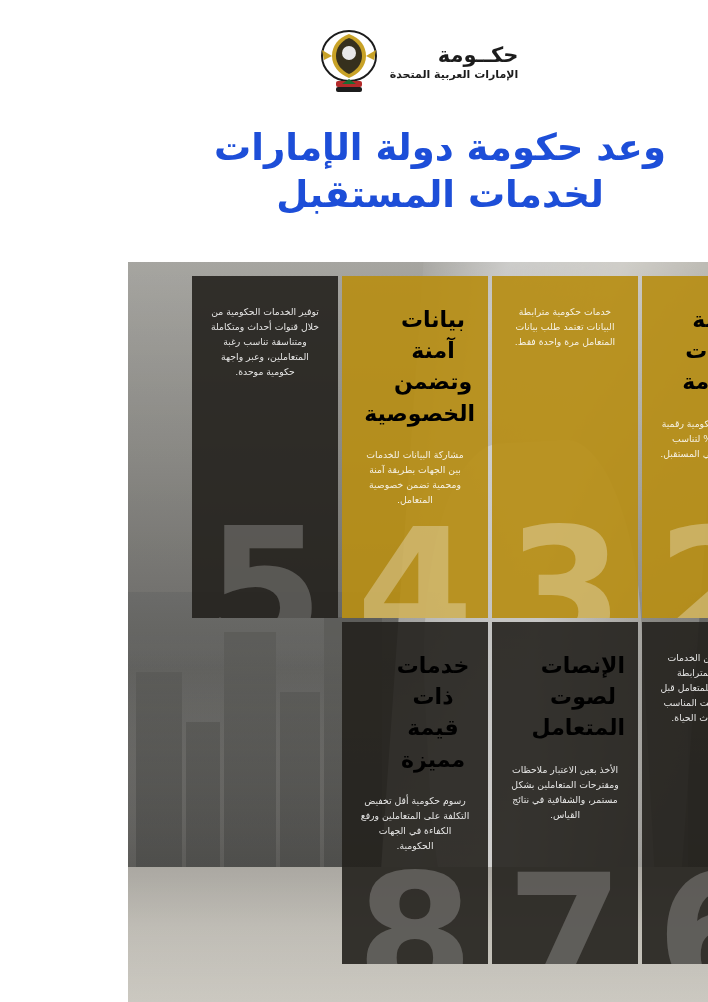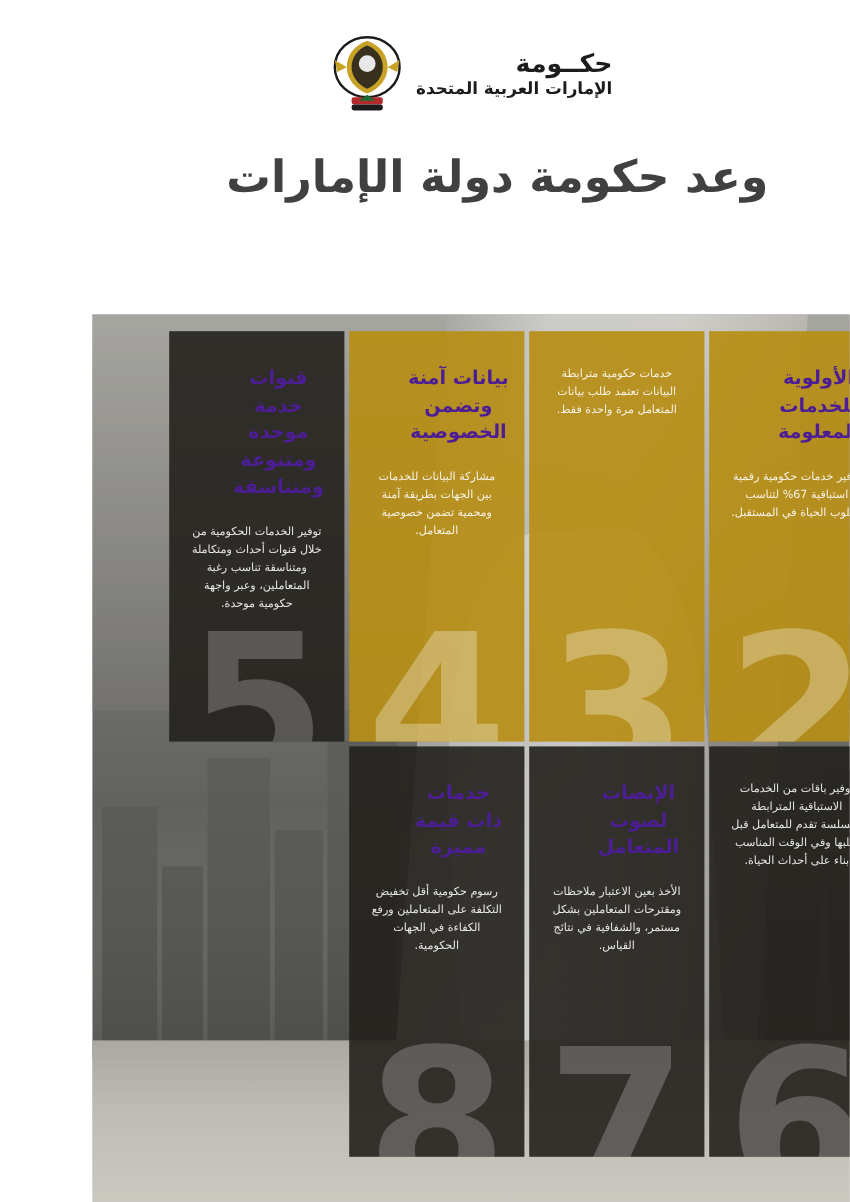--- a/index.html
+++ b/index.html
@@ -4,21 +4,21 @@
 <style>
   * { box-sizing: border-box; margin: 0; padding: 0; }
   html, body {
     width: 708px; height: 1002px;
     font-family: "DejaVu Sans", "Liberation Sans", sans-serif;
     background: #ffffff;
     overflow: hidden;
   }
   .page {
     position: relative;
-    width: 631px; height: 1002px;
+    width: 580px; height: 1002px;
     background: #ffffff;
   }
 
   
   .header {
     position: absolute;
     top: 0; left: 0; right: 0;
     height: 262px;
     background: #ffffff;
   }
@@ -39,29 +39,29 @@
     text-align: right;
     line-height: 1.2;
   }
   .gov-text .l1 {
     font-size: 21px;
     font-weight: bold;
     color: #1c1c1c;
     letter-spacing: 1px;
   }
   .gov-text .l2 {
-    font-size: 14px;
+    font-size: 11px;
     font-weight: bold;
     color: #1c1c1c;
   }
 
   .main-title {
     text-align: center;
     margin-top: 26px;
-    color: #404040;
+    color: #1d4ed8;
     font-weight: bold;
     line-height: 1.28;
     letter-spacing: 1px;
     margin-left: 44px;
   }
   .main-title .t1 { font-size: 37px; display:block; }
   .main-title .t2 { font-size: 37px; display:block; letter-spacing: 6px; }
 
   
   .photo {
@@ -121,24 +121,24 @@
   .card {
     position: relative;
     overflow: hidden;
     padding: 28px 13px 0 13px;
     text-align: center;
   }
   .card.gold { background: rgba(183,142,21,0.93); }
   .card.dark { background: rgba(36,33,29,0.90); }
 
   .card h3 {
-    font-size: 16px;
+    font-size: 22px;
     line-height: 1.42;
     font-weight: bold;
-    color: #4c1d95;
+    color: #000000;
     margin-bottom: 18px;
     margin-left: 36px;
   }
   .card p {
     font-size: 9.3px;
     line-height: 1.62;
     color: rgba(255,255,255,0.88);
     padding: 0 4px;
   }
   .card .num {
@@ -175,20 +175,21 @@
         </svg>
       </div>
       <div class="gov-text">
         <div class="l1">حكــومة</div>
         <div class="l2">الإمارات العربية المتحدة</div>
       </div>
     </div>
 
     <div class="main-title">
       <span class="t1">وعد حكومة دولة الإمارات</span>
+      <span class="t2">لخدمات المستقبل</span>
     </div>
   </div>
 
   <div class="photo">
     <div class="sky"></div>
     <div class="bld" style="left:8px;width:46px;height:210px;"></div>
     <div class="bld" style="left:58px;width:34px;height:160px;"></div>
     <div class="bld" style="left:96px;width:52px;height:250px;"></div>
     <div class="bld" style="left:152px;width:40px;height:190px;"></div>
     <div class="bld" style="left:196px;width:58px;height:265px;"></div>
@@ -216,21 +217,20 @@
       <div class="num">3</div>
     </div>
 
     <div class="card gold">
       <h3>بيانات آمنة وتضمن الخصوصية</h3>
       <p>مشاركة البيانات للخدمات بين الجهات بطريقة آمنة ومحمية تضمن خصوصية المتعامل.</p>
       <div class="num">4</div>
     </div>
 
     <div class="card dark">
-      <h3>قنوات خدمة موحدة ومتنوعة ومتناسقة</h3>
       <p>توفير الخدمات الحكومية من خلال قنوات أحداث ومتكاملة ومتناسقة تناسب رغبة المتعاملين، وعبر واجهة حكومية موحدة.</p>
       <div class="num">5</div>
     </div>
 
     <div class="card dark">
       <p>توفير باقات من الخدمات الاستباقية المترابطة والسلسة تقدم للمتعامل قبل طلبها وفي الوقت المناسب بناء على أحداث الحياة.</p>
       <div class="num">6</div>
     </div>
 
     <div class="card dark">

